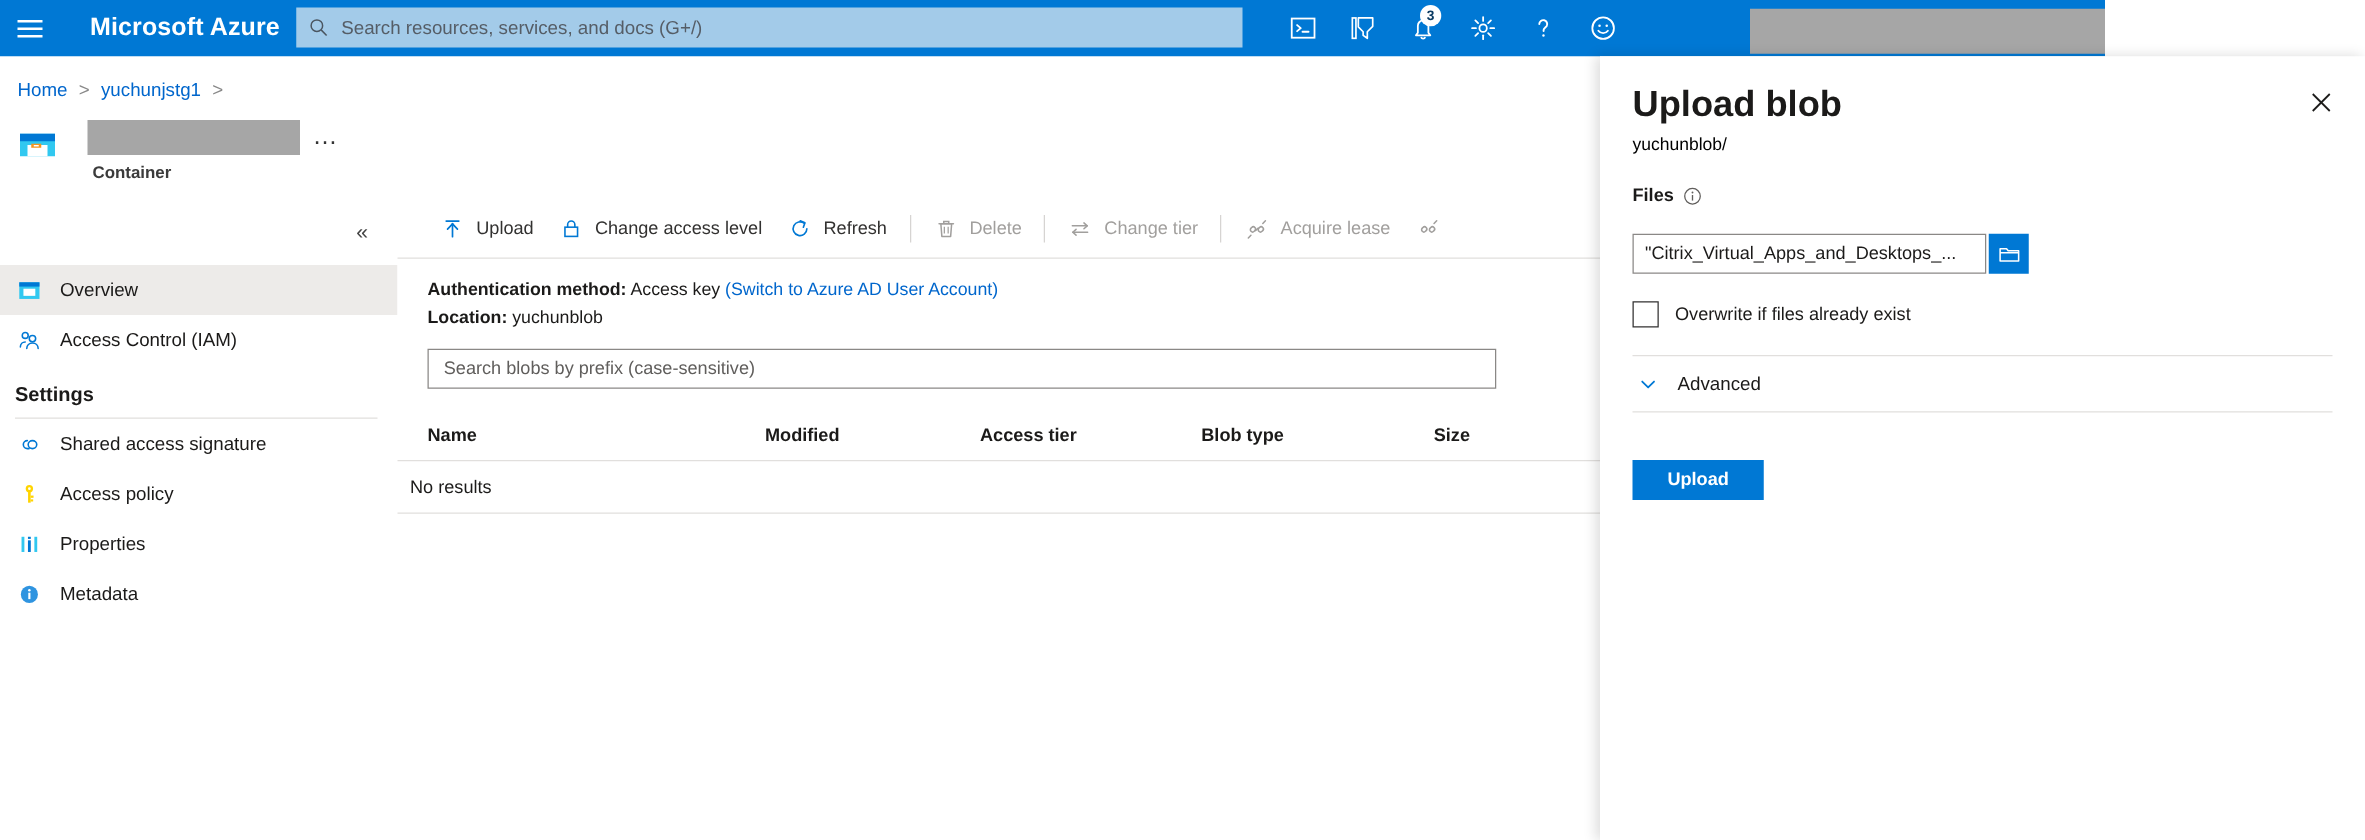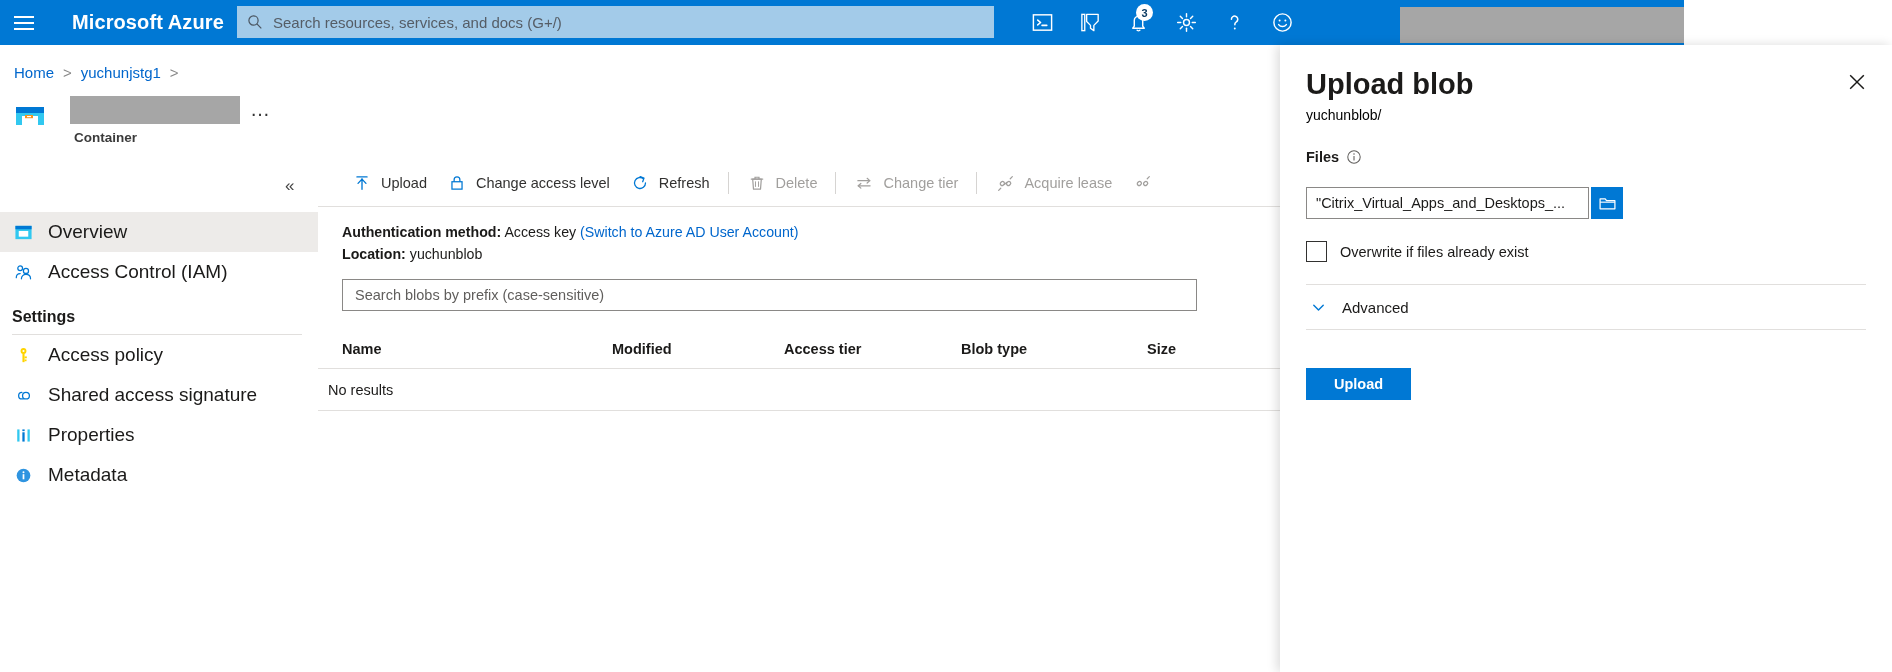--- a/index.html
+++ b/index.html
@@ -92,21 +92,21 @@
     background:transparent;
   }
   .nav-search input::placeholder { color:#605e5c; opacity:1; }
   .collapse-btn {
     position:absolute; left:285px; top:8px; font-size:17px; color:#444; cursor:pointer;
     line-height:16px;
   }
   .navlist { position:absolute; top:42px; left:0; width:318px; }
   .navitem {
     display:flex; align-items:center; height:40px; padding-left:12px; cursor:pointer;
-    font-size:19px; color:#1b1a19;
+    font-size:15px; color:#1b1a19;
   }
   .navitem.active { background:#edebe9; }
   .navicon { width:22px; height:22px; margin-right:14px; flex:none; display:flex; align-items:center; justify-content:center; }
   .navgroup {
     font-size:16px; font-weight:700; color:#1b1a19; padding:16px 0 8px 12px;
   }
   .navdivider { height:1px; background:#e1dfdd; margin:0 0 0 12px; width:290px; }
 
   
   .main { position:absolute; left:318px; top:160px; right:0; bottom:0; background:#fff; }
@@ -311,38 +311,38 @@
         </span>
         <span>Access Control (IAM)</span>
       </div>
 
       <div class="navgroup">Settings</div>
       <div class="navdivider"></div>
 
       <div class="navitem">
         <span class="navicon">
           <svg width="19" height="19" viewBox="0 0 20 20">
+            <path d="M8.3 6.8a3.4 3.4 0 000 6.8h1.4" fill="none" stroke="#0078d4" stroke-width="1.35" stroke-linecap="round"></path>
+            <ellipse cx="12.6" cy="10.2" rx="3.6" ry="3.4" fill="none" stroke="#0078d4" stroke-width="1.35"></ellipse>
+          </svg>
+        </span>
+        <span>Shared access signature</span>
+      </div>
+
+      <div class="navitem">
+        <span class="navicon">
+          <svg width="19" height="19" viewBox="0 0 20 20">
             <circle cx="10" cy="5.2" r="3.1" fill="#ffd400"></circle>
             <rect x="8.9" y="7.6" width="2.2" height="9.4" fill="#ffd400"></rect>
             <rect x="11.1" y="11" width="2.4" height="1.9" fill="#ffd400"></rect>
             <rect x="11.1" y="14.2" width="2.1" height="1.8" fill="#ffd400"></rect>
             <circle cx="10" cy="5.2" r="1.1" fill="#fff"></circle>
           </svg>
         </span>
         <span>Access policy</span>
-      </div>
-
-      <div class="navitem">
-        <span class="navicon">
-          <svg width="19" height="19" viewBox="0 0 20 20">
-            <path d="M8.3 6.8a3.4 3.4 0 000 6.8h1.4" fill="none" stroke="#0078d4" stroke-width="1.35" stroke-linecap="round"></path>
-            <ellipse cx="12.6" cy="10.2" rx="3.6" ry="3.4" fill="none" stroke="#0078d4" stroke-width="1.35"></ellipse>
-          </svg>
-        </span>
-        <span>Shared access signature</span>
       </div>
 
       <div class="navitem">
         <span class="navicon">
           <svg width="19" height="19" viewBox="0 0 20 20">
             <rect x="3.4" y="3.6" width="2.4" height="12.8" fill="#31c8f0"></rect>
             <rect x="8.8" y="6.6" width="2.4" height="9.8" fill="#0078d4"></rect>
             <rect x="14.2" y="3.6" width="2.4" height="12.8" fill="#31c8f0"></rect>
             <rect x="8.8" y="3.6" width="2.4" height="1.8" fill="#0078d4"></rect>
           </svg>

